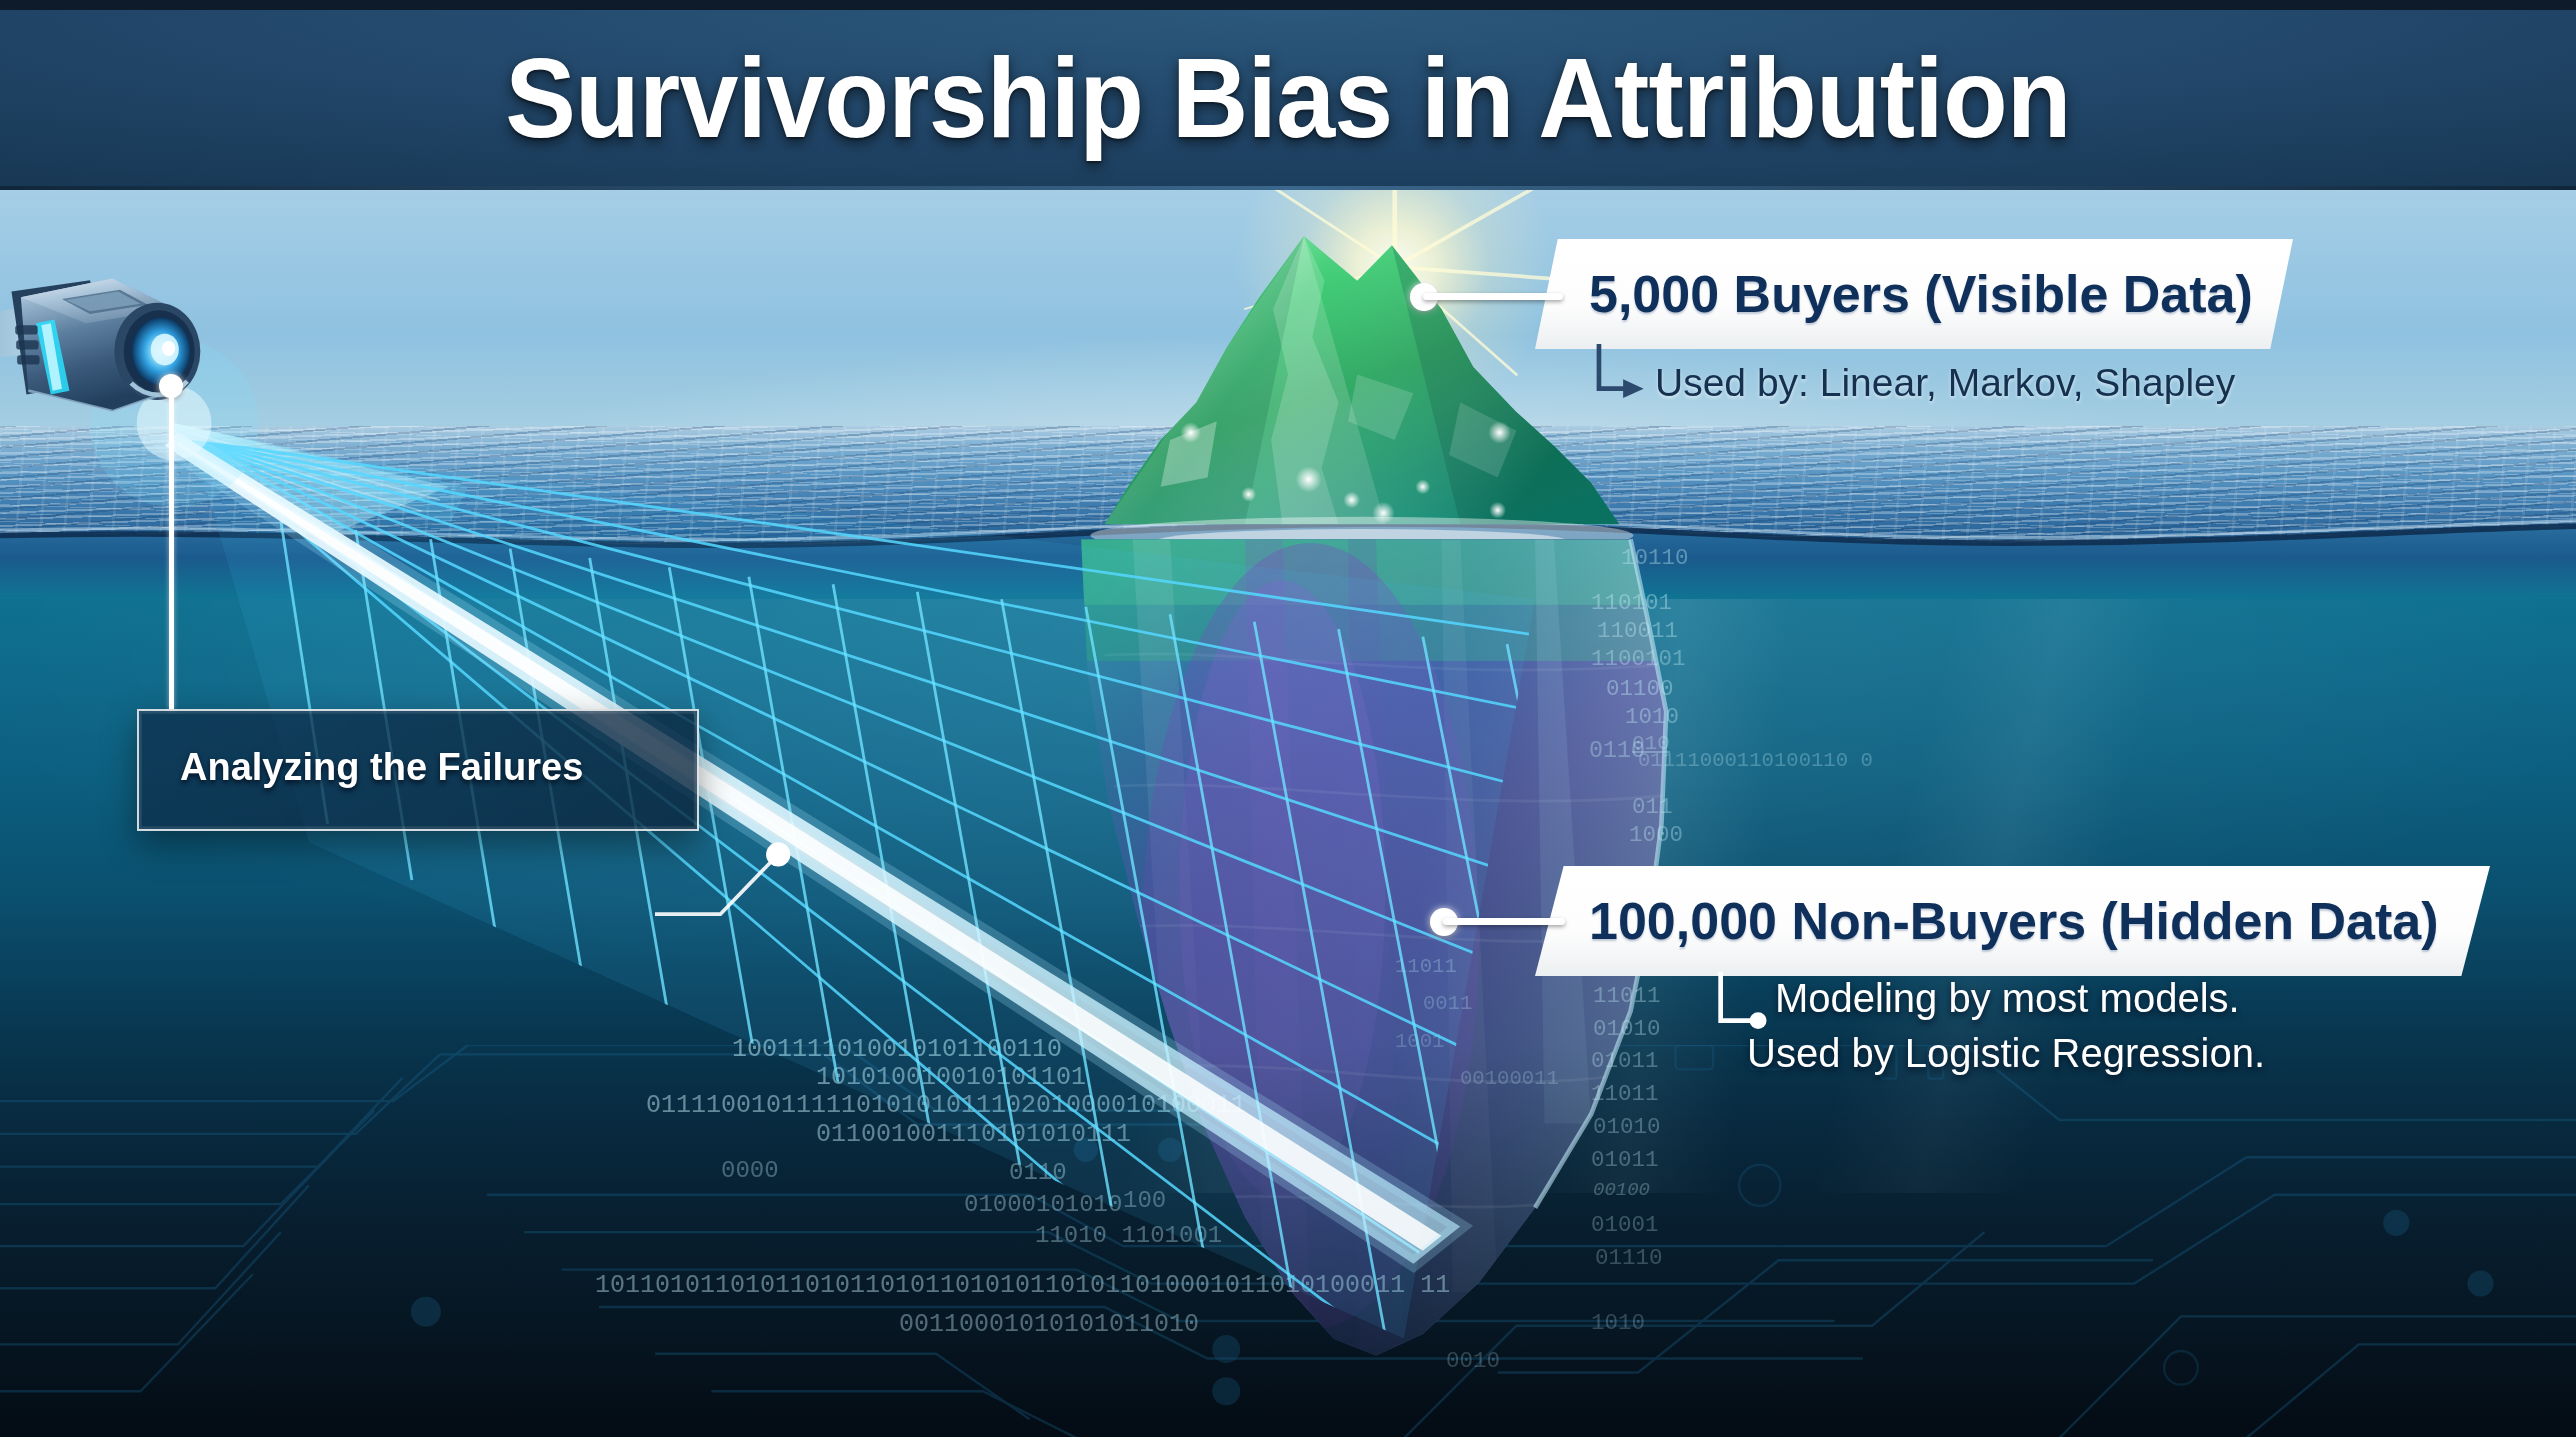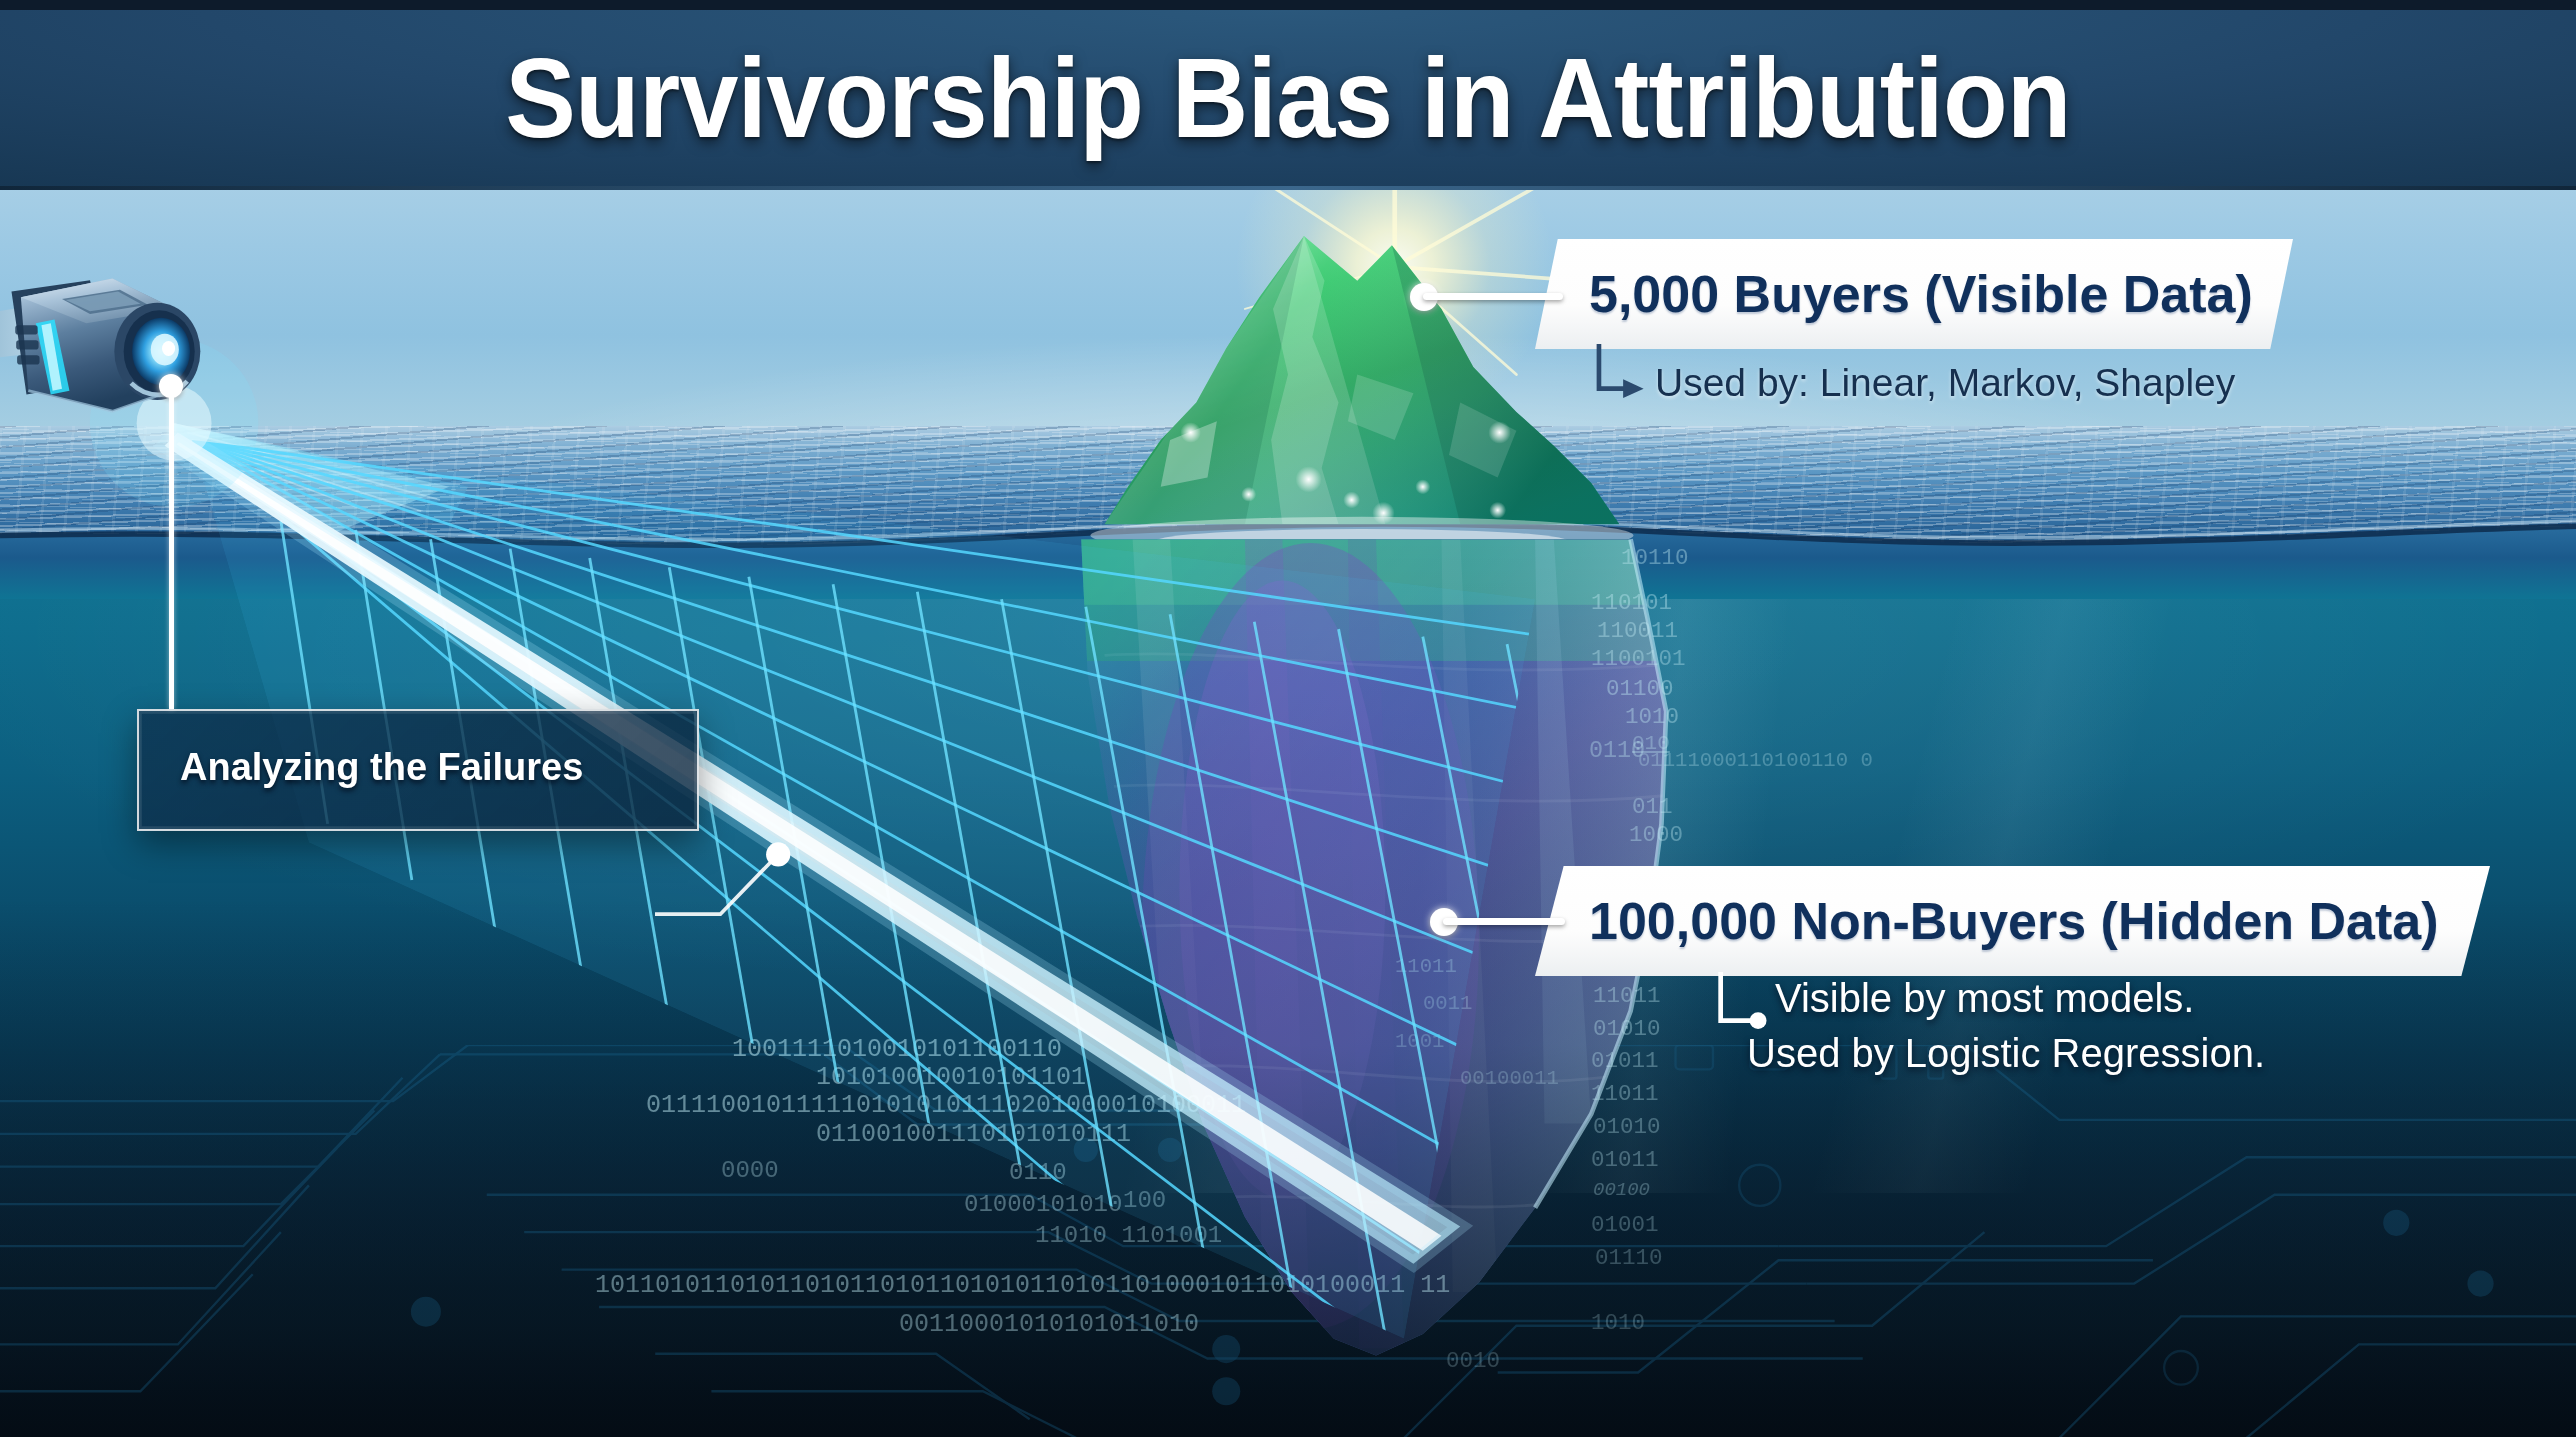--- a/index.html
+++ b/index.html
@@ -607,21 +607,21 @@
 
     <div class="plate" style="position:absolute; left:1535px; top:866px; width:955px; height:110px; padding:0 37px;">
       <span style="font-size:52px; margin-left:17px;">100,000 Non-Buyers (Hidden Data)</span>
     </div>
 
     <svg style="position:absolute; left:1713px; top:972px; width:122px; height:73px;" viewBox="0 0 130 78">
       <path d="M8,0 L8,52 L42,52" fill="none" stroke="#ffffff" stroke-width="5"></path>
       <circle cx="48" cy="52" r="9" fill="#ffffff"></circle>
     </svg>
 
-    <div class="subtext sub-light" style="left:1775px; top:973px; font-size:40px;">Visible by most models.</div>
+    <div class="subtext sub-light" style="left:1775px; top:973px; font-size:40px;">Modeling by most models.</div>
     <div class="subtext sub-light" style="left:1747px; top:1028px; font-size:40px;">Used by Logistic Regression.</div>
   </div>
 
   <div>
     <div class="leader-dot" style="left:159px; top:374px; width:24px; height:24px;"></div>
     <div style="position:absolute; left:169px; top:386px; width:4.7px; height:323px;
                 background:#ffffff; z-index:41; box-shadow:0 0 5.6px rgba(255,255,255,.5);"></div>
   </div>
 
   <div class="info-panel" style="left:137px; top:709px; width:562px;">

